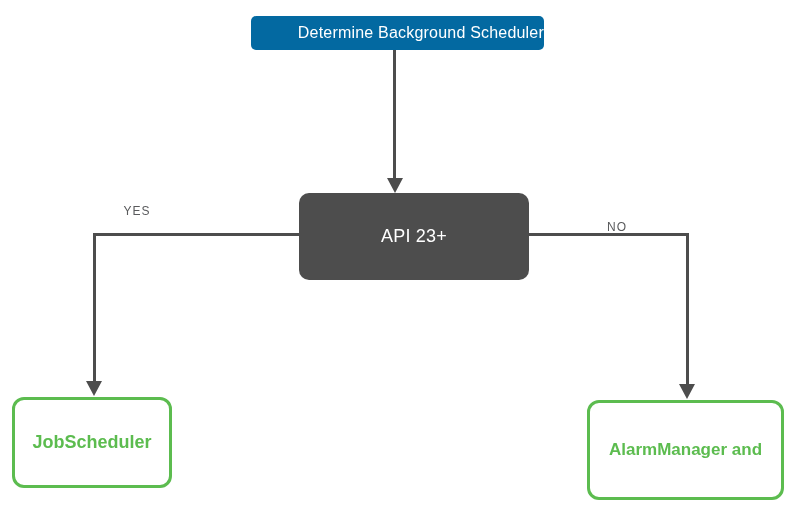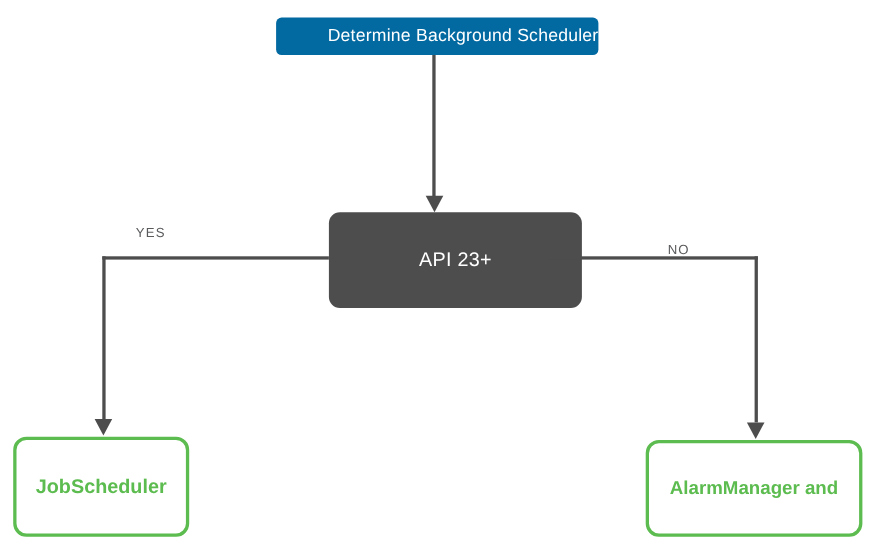--- a/index.html
+++ b/index.html
@@ -47,21 +47,21 @@
     display: flex; flex-direction: column; align-items: center; justify-content: center;
     text-align: center;
   }
   .node-yes-result {
     left: 12px; top: 397px;
     width: 160px; height: 91px;
     font-size: 18px;
   }
   .node-no-result {
     left: 587px; top: 400px;
-    width: 197px; height: 88px;
+    width: 197px; height: 100px;
     font-size: 17px;
     line-height: 1.45;
   }
   
   .line {
     position: absolute;
     background: #4d4d4d;
   }
   .line-v { width: 3px; }
   .line-h { height: 3px; }

